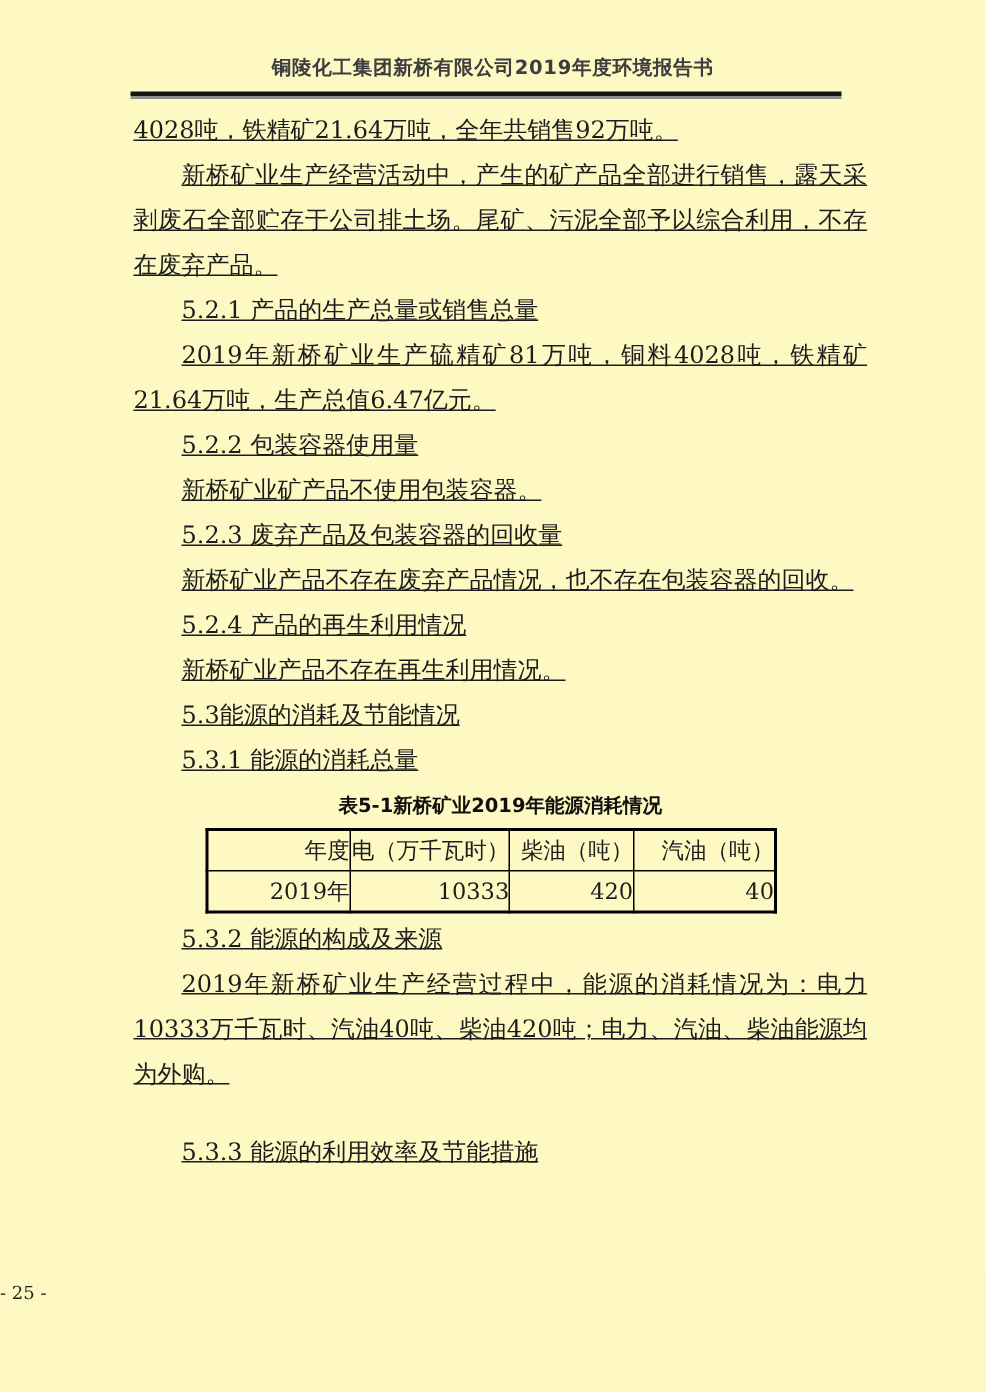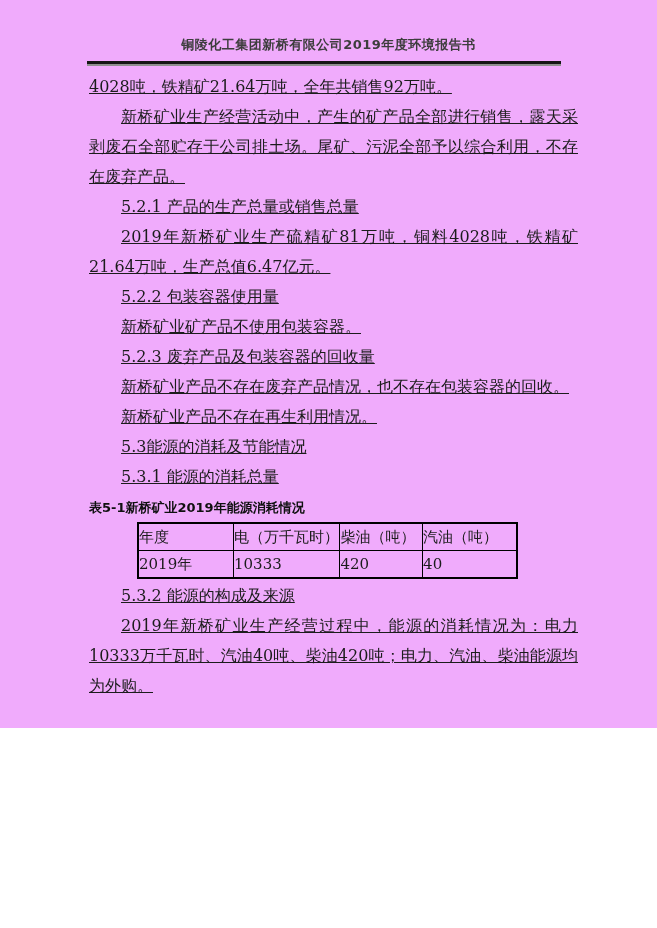--- a/index.html
+++ b/index.html
@@ -1,19 +1,19 @@
 <!DOCTYPE html>
 <html><head>
 <meta charset="utf-8">
 <style>
   html,body { margin:0; padding:0; background:#ffffff; }
   .page {
     position:relative;
-    width:657px; height:728px;
-    background:#f0abfc;
+    width:657px; height:928px;
+    background:#fef9c3;
     overflow:hidden;
     font-family:"DejaVu Serif","Liberation Serif",serif;
   }
   .header-title {
     position:absolute; top:36px; left:0; right:0;
     text-align:center;
     font-family:"DejaVu Sans","Liberation Sans",sans-serif;
     font-weight:bold; font-size:13px;
     color:#3d3d3d; letter-spacing:0.5px;
   }
@@ -25,36 +25,36 @@
     position:absolute; top:72px; left:89px; width:489px;
     font-size:16px; line-height:30px;
     color:#1c1c1c;
     text-align:justify;
   }
   .content p { margin:0; text-indent:2em;text-decoration:underline; }
   .content p.noindent { text-indent:0; }
   .content p.mt { margin-top:22px; }
   .table-caption {
     margin-top:4px;
-    text-indent:0;
+    text-align:center; text-indent:0;
     font-family:"DejaVu Sans","Liberation Sans",sans-serif;
     font-weight:bold; font-size:13px; line-height:24px;
     color:#101010;
   }
   table.energy {
     border-collapse:collapse;
     table-layout:fixed;
     width:381px;
     margin:2px 0 2px 48px;
     border:2px solid #000;
   }
   table.energy th, table.energy td {
     border:1px solid #000;
     font-weight:normal;
-    text-align:left;
+    text-align:right;
     vertical-align:middle;
     font-size:15px;
     line-height:25px;
     height:26px;
     padding:0;
     color:#1c1c1c;
     text-indent:0;
   }
   .footer {
     position:absolute; top:855px; left:0; right:0;
@@ -72,20 +72,21 @@
   <div class="content">
 
     <p class="noindent">4028吨，铁精矿21.64万吨，全年共销售92万吨。</p>
     <p>新桥矿业生产经营活动中，产生的矿产品全部进行销售，露天采剥废石全部贮存于公司排土场。尾矿、污泥全部予以综合利用，不存在废弃产品。</p>
     <p>5.2.1 产品的生产总量或销售总量</p>
     <p>2019年新桥矿业生产硫精矿81万吨，铜料4028吨，铁精矿21.64万吨，生产总值6.47亿元。</p>
     <p>5.2.2 包装容器使用量</p>
     <p>新桥矿业矿产品不使用包装容器。</p>
     <p>5.2.3 废弃产品及包装容器的回收量</p>
     <p>新桥矿业产品不存在废弃产品情况，也不存在包装容器的回收。</p>
+    <p>5.2.4 产品的再生利用情况</p>
     <p>新桥矿业产品不存在再生利用情况。</p>
     <p>5.3能源的消耗及节能情况</p>
     <p>5.3.1 能源的消耗总量</p>
 
     <div class="table-caption">表5-1新桥矿业2019年能源消耗情况</div>
 
     <table class="energy">
       <colgroup>
         <col style="width:25.2%">
         <col style="width:28.1%">

